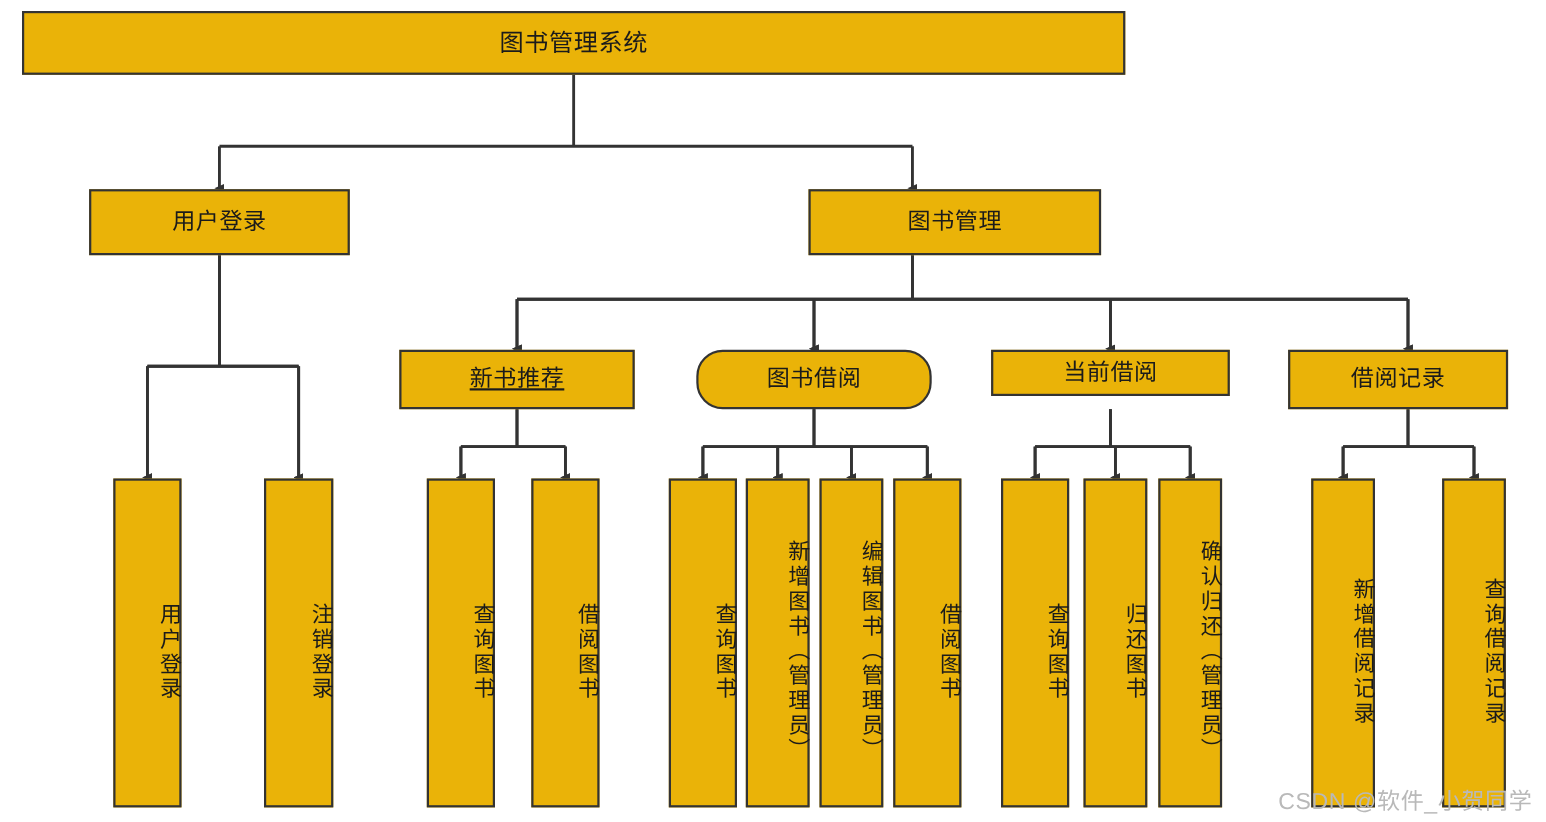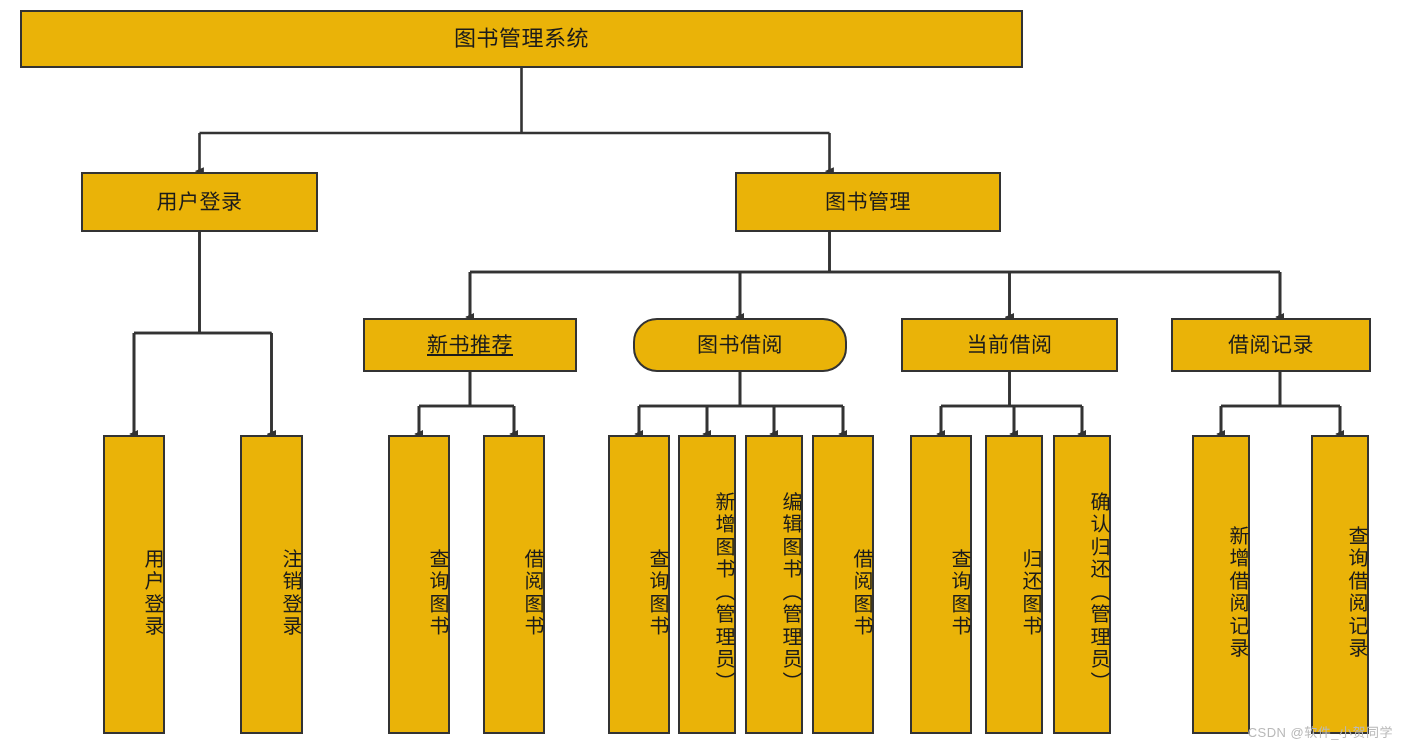--- a/index.html
+++ b/index.html
@@ -60,21 +60,21 @@
     white-space: nowrap;
   }
   .node-v > span {
     writing-mode: vertical-rl;
     text-orientation: upright;
   }
   #watermark {
     position: absolute;
     right: 12px;
     bottom: 6px;
-    font-size: 13px;
+    font-size: 21px;
     color: #b9b9b9;
     letter-spacing: 0.5px;
     white-space: nowrap;
     z-index: 5;
     font-family: "Liberation Sans", "DejaVu Sans", sans-serif;
   }
 </style>
 </head>
 <body>
 
@@ -169,21 +169,21 @@
   <div class="node node-v" style="left: 240px; top: 435px; width: 63px; height: 299px;">
       <span>注销登录</span>
     </div>
 
   <div class="node node-h" style="left: 363px; top: 318px; width: 214px; height: 54px; text-decoration: underline;">
       <span>新书推荐</span>
     </div>
   <div class="node node-h" style="left: 633px; top: 318px; width: 214px; height: 54px; border-radius: 24px;">
       <span>图书借阅</span>
     </div>
-  <div class="node node-h" style="left: 901px; top: 318px; width: 217px; height: 54px;">
+  <div class="node node-h" style="left: 901px; top: 318px; width: 217px; height: 42px;">
       <span>当前借阅</span>
     </div>
   <div class="node node-h" style="left: 1171px; top: 318px; width: 200px; height: 54px;">
       <span>借阅记录</span>
     </div>
 
   <div class="node node-v" style="left: 388px; top: 435px; width: 62px; height: 299px;">
       <span>查询图书</span>
     </div>
   <div class="node node-v" style="left: 483px; top: 435px; width: 62px; height: 299px;">

